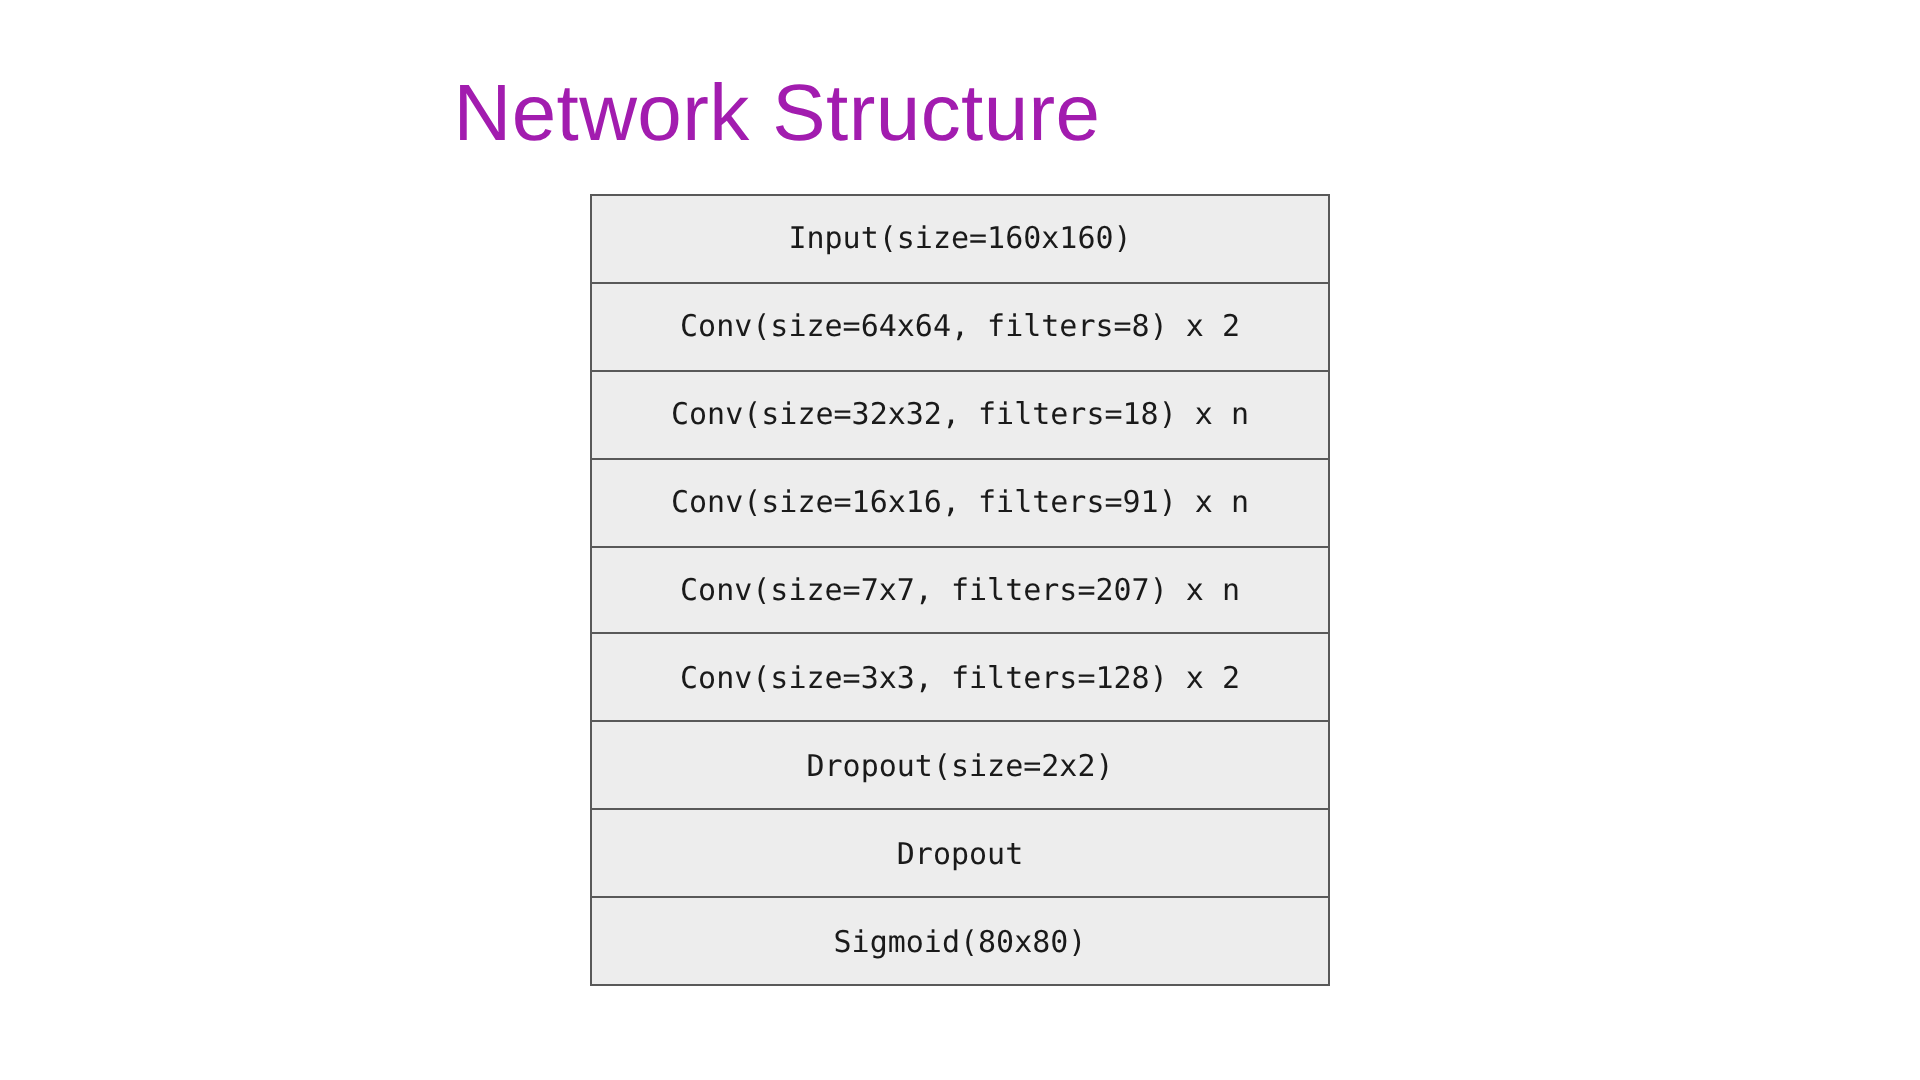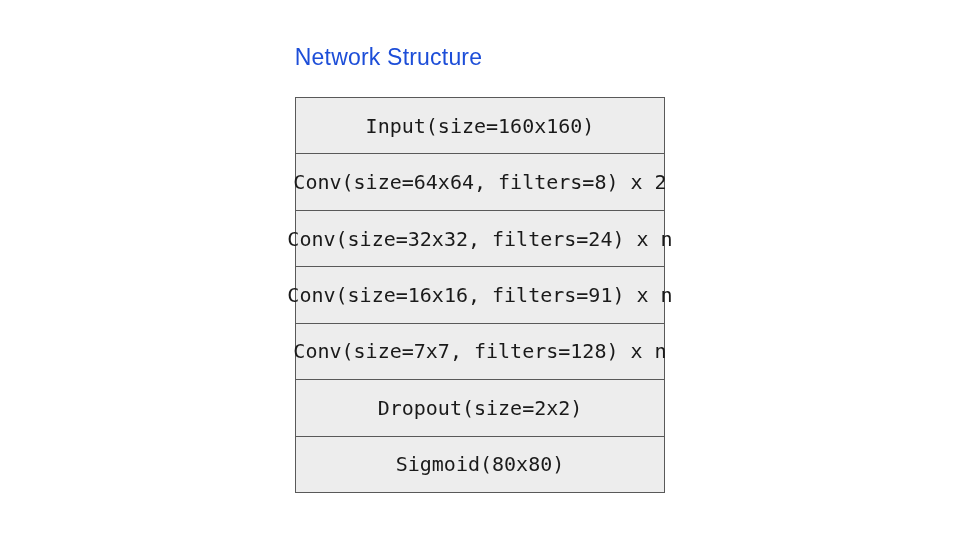--- a/index.html
+++ b/index.html
@@ -15,23 +15,23 @@
     position: relative;
     width: 960px;
     height: 540px;
   }
   .title {
     position: absolute;
     top: 38px;
     left: 0;
     width: 777px;
     text-align: center;
-    font-size: 23px;
+    font-size: 40px;
     line-height: 38px;
-    color: #1d4ed8;
+    color: #a21caf;
     font-family: "Liberation Sans", sans-serif;
     letter-spacing: 0.2px;
   }
   .stack {
     position: absolute;
     left: 295px;
     top: 97px;
     width: 370px;
     height: 396px;
     box-sizing: border-box;
@@ -42,36 +42,38 @@
   }
   .layer-box {
     flex: 1 1 0;
     box-sizing: border-box;
     border-bottom: 1px solid var(--box-border, #595959);
     background: var(--box-fill, #ededed);
     display: flex;
     align-items: center;
     justify-content: center;
     font-family: "DejaVu Sans Mono", "Liberation Mono", monospace;
-    font-size: 20px;
+    font-size: 15px;
     color: var(--text, #1a1a1a);
     white-space: nowrap;
   }
   .layer-box:last-child {
     border-bottom: none;
   }
 </style>
 </head>
 <body>
 
 <div class="slide">
   <div class="title">Network Structure</div>
 
   <div class="stack">
     <div class="layer-box">Input(size=160x160)</div>
     <div class="layer-box">Conv(size=64x64, filters=8) x 2</div>
-    <div class="layer-box">Conv(size=32x32, filters=24) x n</div>
+    <div class="layer-box">Conv(size=32x32, filters=18) x n</div>
     <div class="layer-box">Conv(size=16x16, filters=91) x n</div>
-    <div class="layer-box">Conv(size=7x7, filters=128) x n</div>
+    <div class="layer-box">Conv(size=7x7, filters=207) x n</div>
+    <div class="layer-box">Conv(size=3x3, filters=128) x 2</div>
     <div class="layer-box">Dropout(size=2x2)</div>
+    <div class="layer-box">Dropout</div>
     <div class="layer-box">Sigmoid(80x80)</div>
   </div>
 </div>
 
 </body></html>

